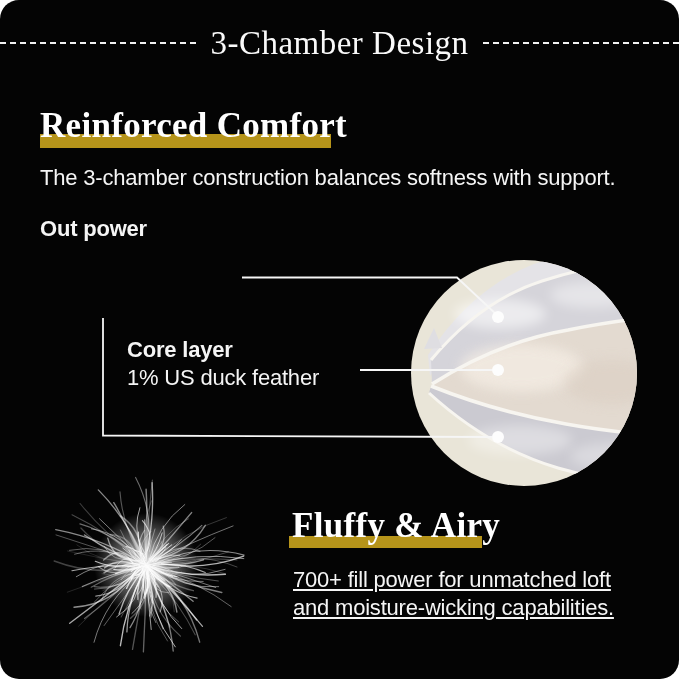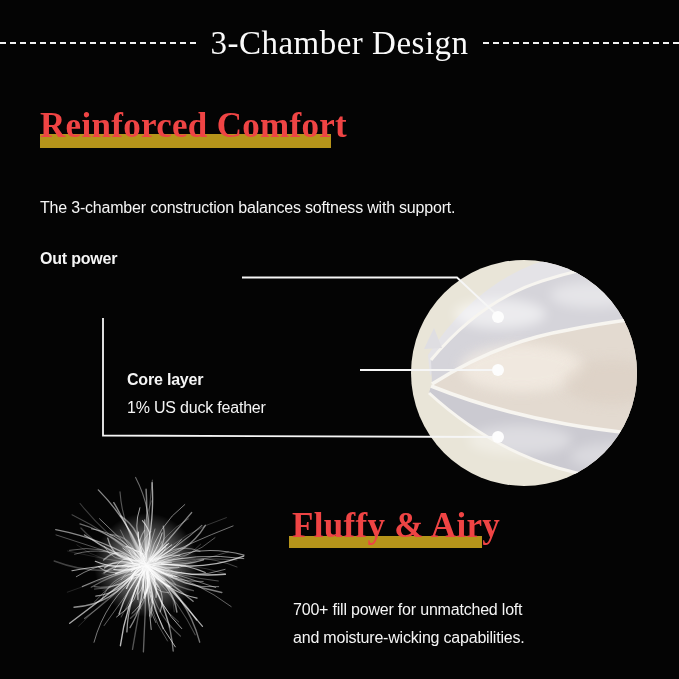--- a/index.html
+++ b/index.html
@@ -1,54 +1,54 @@
 <!DOCTYPE html>
 <html><head>
 <meta charset="utf-8">
 <style>
   html,body{margin:0;padding:0;}
   body{width:679px;height:679px;overflow:hidden;}
   #page{
     position:relative;width:679px;height:679px;background:#040404;
-    font-family:"Liberation Sans", sans-serif;color:#F7F7F7;overflow:hidden;
+    font-family:"Liberation Sans", sans-serif;color:#F7F7F7;overflow:hidden;border-radius:19px;
   }
   
   .title-row{
     position:absolute;left:0;top:23px;width:679px;height:40px;
     display:flex;align-items:center;z-index:3;
   }
   .dash{
     flex:1;height:2px;
     background:repeating-linear-gradient(to right,#F2F2F2 0 6px,transparent 6px 10px);
   }
   .page-title{
     font-family:"Liberation Serif", serif;font-size:33px;font-weight:400;
     color:#FAFAFA;margin:0 14px;white-space:nowrap;letter-spacing:.5px;
   }
   
   .serif-heading{
     position:absolute;z-index:3;font-family:"Liberation Serif", serif;
-    font-weight:700;font-size:35px;line-height:42px;color:#ef4444;
+    font-weight:700;font-size:35px;line-height:42px;color:#ffffff;
     letter-spacing:.3px;white-space:nowrap;
   }
   .gold-bar{position:absolute;z-index:1;}
   #heading-reinforced{left:40px;top:105px;}
   #bar-reinforced{left:40px;top:134px;width:291px;height:14px;}
   #heading-fluffy{left:292px;top:505px;}
   #bar-fluffy{left:289px;top:536px;width:193px;height:12px;}
   
   .body-text{
-    position:absolute;z-index:3;font-size:16px;line-height:28px;
-    letter-spacing:-.2px;color:#F5F5F5;white-space:nowrap;margin-top:30px;
+    position:absolute;z-index:3;font-size:22px;line-height:28px;
+    letter-spacing:-.2px;color:#F5F5F5;white-space:nowrap;
   }
   .bold{font-weight:700;}
   #desc-reinforced{left:40px;top:164px;}
   #label-out-layers{left:40px;top:215px;}
   #label-core-layer{left:127px;top:336px;}
-  #desc-fluffy{left:293px;top:566px;}
+  #desc-fluffy{left:293px;top:566px;text-decoration:underline;}
   
   #art{position:absolute;left:0;top:0;z-index:2;pointer-events:none;}
 </style>
 </head>
 <body>
 
 <div id="page" style="background: rgb(4, 4, 4);">
 
   <div class="title-row">
     <div class="dash"></div>

